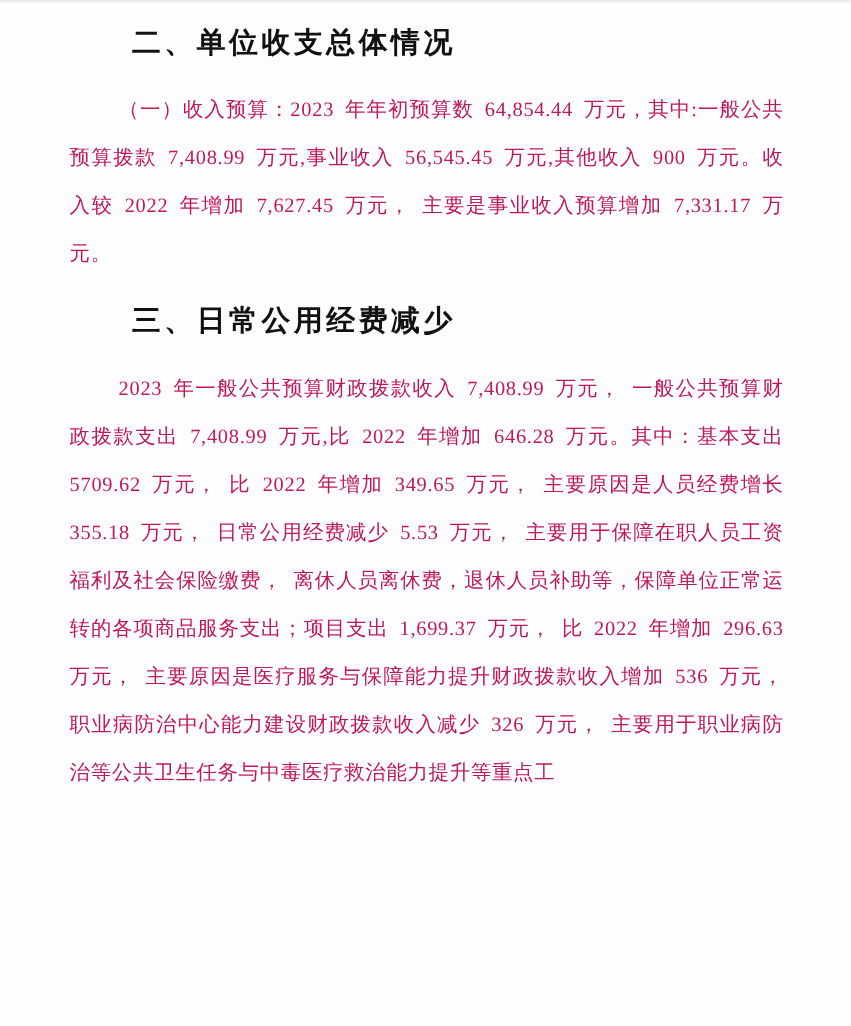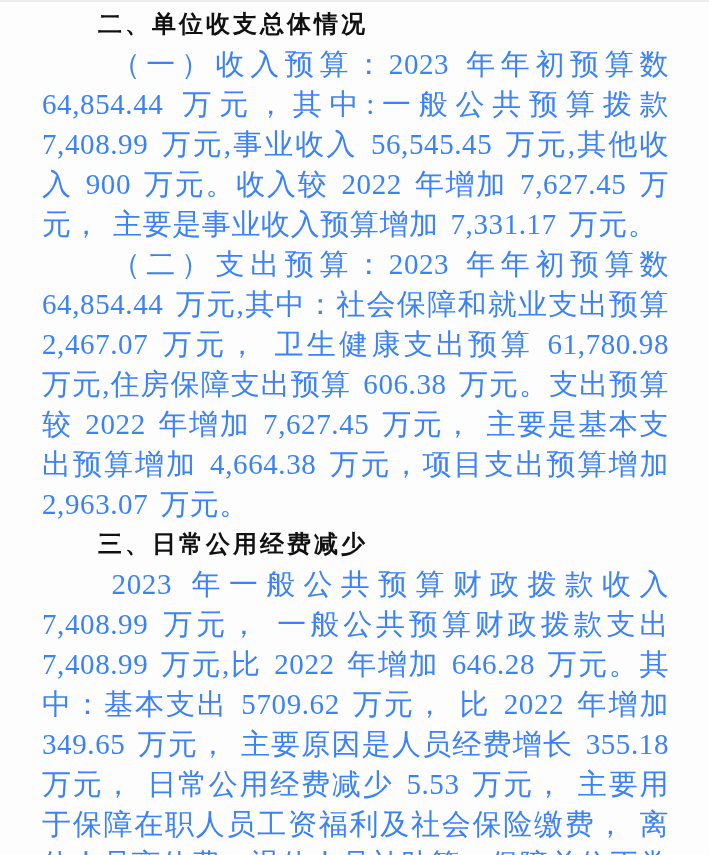--- a/index.html
+++ b/index.html
@@ -16,49 +16,48 @@
   }
   .page {
     box-sizing: border-box;
     width: 709px;
     height: 855px;
     border-top: 2px solid #ececec;
     padding: 2px 40px 0 42px;
     background: #fdfdfd;
   }
   .doc-heading {
-    margin: 0;
+    margin: 12px;
     font-family: "Liberation Sans", "DejaVu Sans", sans-serif;
     font-weight: bold;
     font-size: 24px;
     line-height: 40px;
     letter-spacing: 3px;
     text-indent: 2.33em;
     color: #111111;
     white-space: nowrap;
   }
   .doc-paragraph {
-    margin: 0;
-    font-size: 29px;
+    margin: 16px;
+    font-size: 17px;
     line-height: 40px;
     letter-spacing: 0.6px;
     word-spacing: 4px;
     text-align: justify;
     text-indent: 2.4em;
-    color: #3b82f6;
+    color: #be185d;
   }
 </style>
 </head>
 <body>
 
 <div class="page">
 
   <h2 class="doc-heading">二、单位收支总体情况</h2>
 
   <p class="doc-paragraph">（一）收入预算：2023 年年初预算数 64,854.44 万元，其中:一般公共预算拨款 7,408.99 万元,事业收入 56,545.45 万元,其他收入 900 万元。收入较 2022 年增加 7,627.45 万元， 主要是事业收入预算增加 7,331.17 万元。</p>
 
-  <p class="doc-paragraph">（二）支出预算：2023 年年初预算数 64,854.44 万元,其中：社会保障和就业支出预算 2,467.07 万元， 卫生健康支出预算 61,780.98 万元,住房保障支出预算 606.38 万元。支出预算较 2022 年增加 7,627.45 万元， 主要是基本支出预算增加 4,664.38 万元，项目支出预算增加 2,963.07 万元。</p>
 
   <h2 class="doc-heading">三、日常公用经费减少</h2>
 
   <p class="doc-paragraph">2023 年一般公共预算财政拨款收入 7,408.99 万元， 一般公共预算财政拨款支出 7,408.99 万元,比 2022 年增加 646.28 万元。其中：基本支出 5709.62 万元， 比 2022 年增加 349.65 万元， 主要原因是人员经费增长 355.18 万元， 日常公用经费减少 5.53 万元， 主要用于保障在职人员工资福利及社会保险缴费， 离休人员离休费，退休人员补助等，保障单位正常运转的各项商品服务支出；项目支出 1,699.37 万元， 比 2022 年增加 296.63 万元， 主要原因是医疗服务与保障能力提升财政拨款收入增加 536 万元，职业病防治中心能力建设财政拨款收入减少 326 万元， 主要用于职业病防治等公共卫生任务与中毒医疗救治能力提升等重点工</p>
 
 </div>
 
 </body></html>

